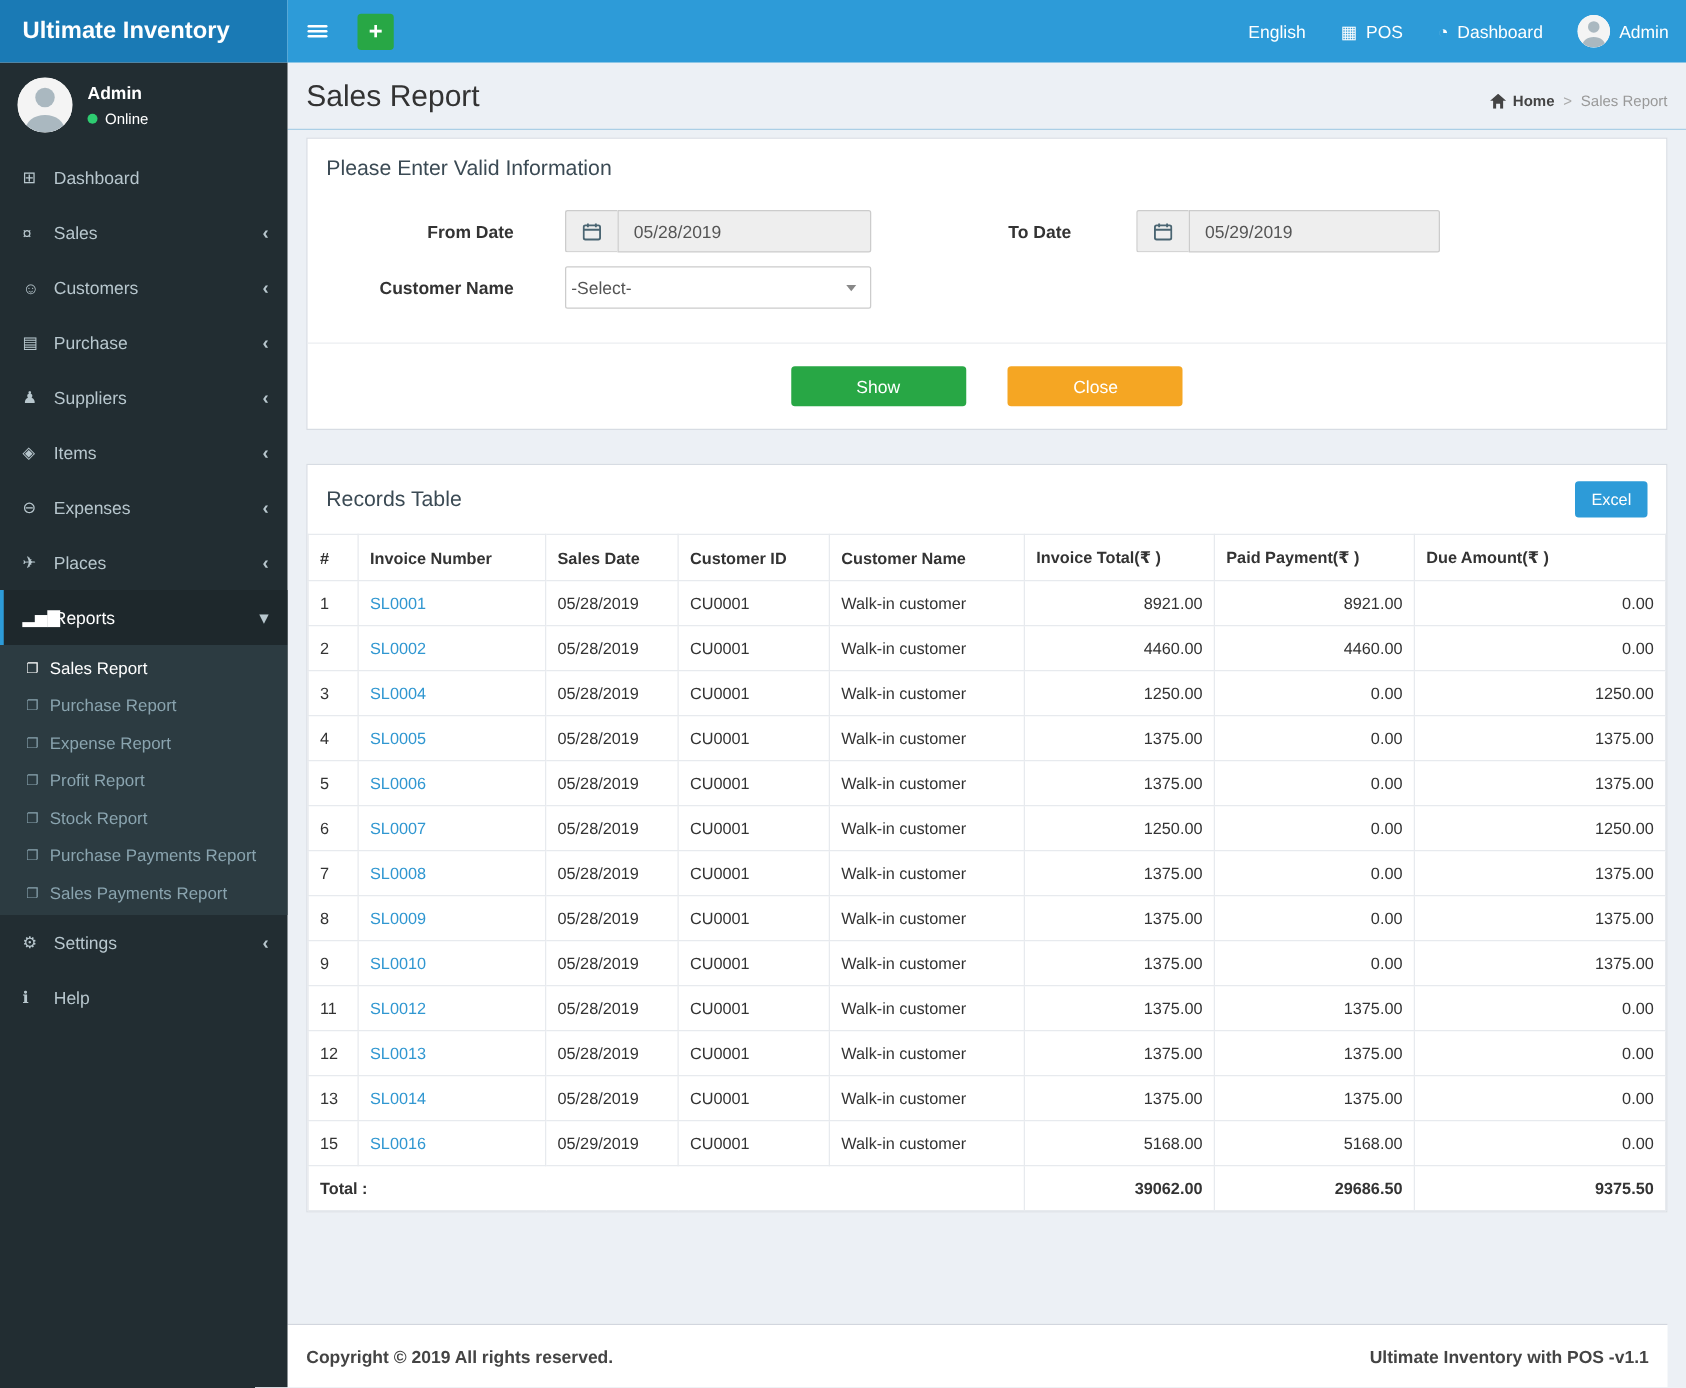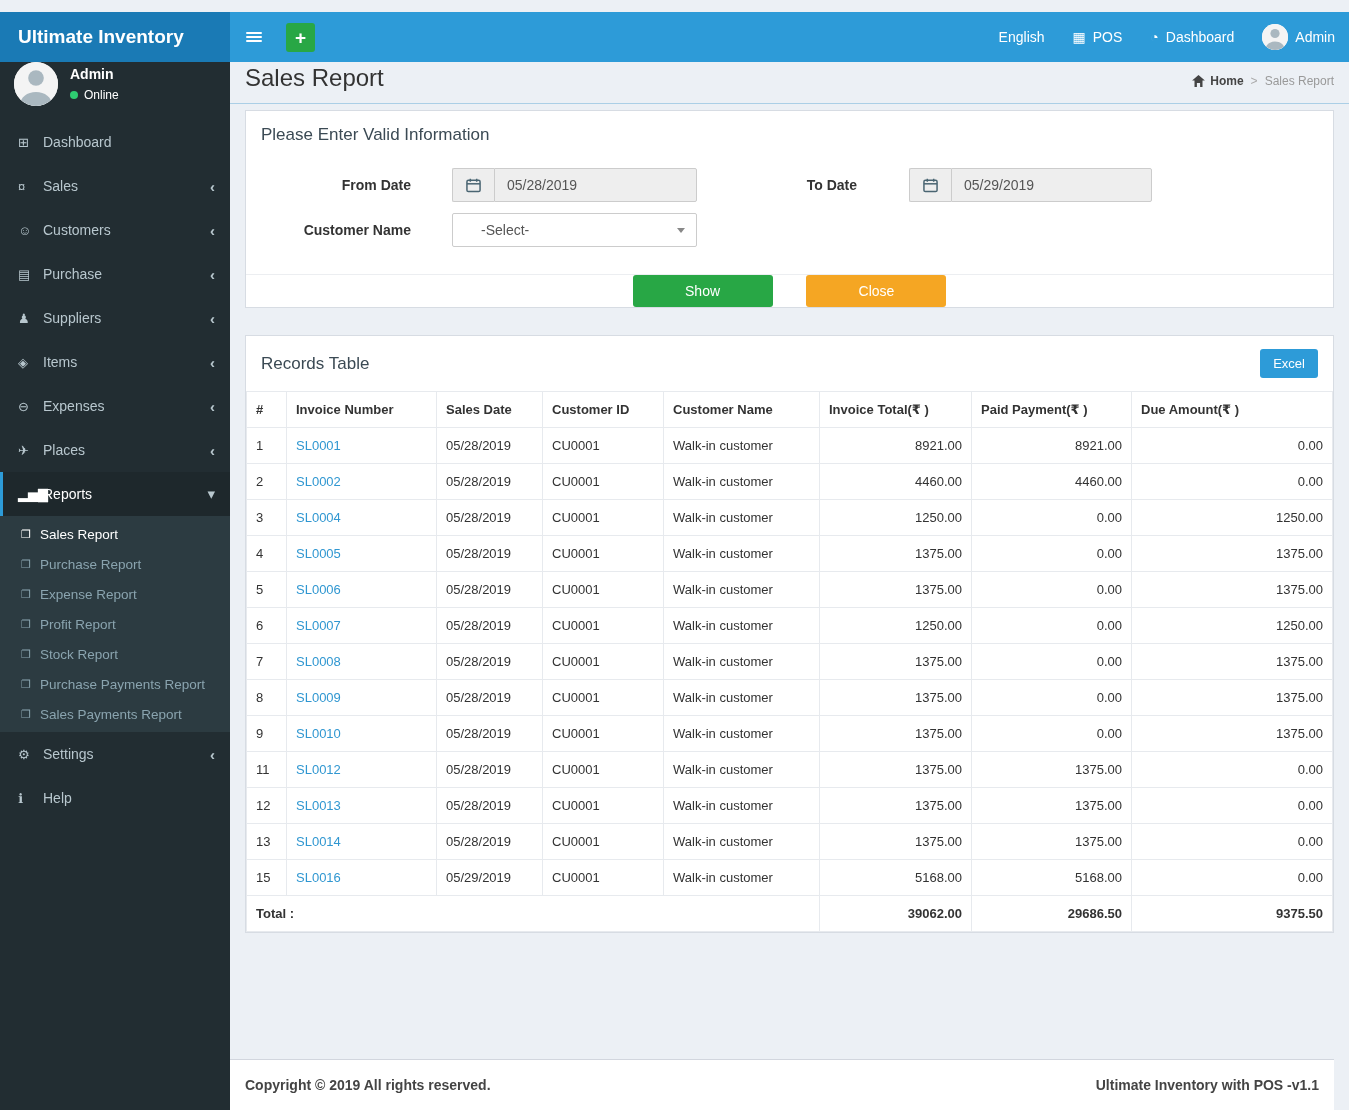--- a/index.html
+++ b/index.html
@@ -2,21 +2,21 @@
 <html><head>
 <meta charset="utf-8">
 <title>Sales Report</title>
 <style>
   *{box-sizing:border-box;margin:0;padding:0}
   html,body{background:#ecf0f5}
   body{font-family:"Liberation Sans","DejaVu Sans",sans-serif;font-size:14px;color:#333}
   .app{position:relative;width:1349px;height:1110px;background:#ecf0f5;overflow:hidden}
 
   
-  .topbar{position:absolute;top:12px;left:0;width:100%;height:50px;display:flex;z-index:5}
+  .topbar{position:absolute;top:0;left:0;width:100%;height:50px;display:flex;z-index:5}
   .brand{width:230px;height:50px;background:#1a7ab5;color:#fff;font-size:19px;font-weight:700;
          line-height:50px;padding-left:18px;cursor:pointer;flex-shrink:0}
   .navbar{flex:1;background:#2d9bd8;display:flex;align-items:center;color:#fff}
   .hamburger{padding:0 16px;cursor:pointer;display:flex;align-items:center;height:50px}
   .hb i{display:block;width:16px;height:2px;background:#fff;margin:2px 0;border-radius:1px}
   .add-btn{width:29px;height:29px;background:#28a745;border:none;border-radius:3px;color:#fff;
            font-size:19px;font-weight:700;display:flex;align-items:center;justify-content:center;
            margin-left:8px;cursor:pointer;line-height:1}
   .nav-right{margin-left:auto;display:flex;align-items:center;height:50px}
   .nav-link{padding:12px 14px;height:42px;display:flex;align-items:center;gap:7px;font-size:14px;cursor:pointer}
@@ -60,25 +60,25 @@
   .form-row{display:flex;align-items:center;margin:11px 0}
   .flabel{width:150px;text-align:right;font-weight:700;font-size:14px;color:#333;margin-right:41px}
   .flabel2{width:160px;margin-right:52px}
   .input-group{display:flex;width:245px;height:34px}
   .input-group.g2{width:243px}
   .ig-addon{width:42px;background:#eee;border:1px solid #ccc;border-right:none;display:flex;
             align-items:center;justify-content:center;border-radius:2px 0 0 2px}
   .ig-input{flex:1;background:#eee;border:1px solid #ccc;padding:6px 12px;font-size:14px;color:#555;
             min-width:0;font-family:inherit;border-radius:0 2px 2px 0}
   .select{width:245px;height:34px;background:#fff;border:1px solid #ccc;border-radius:2px;display:flex;
-          align-items:center;padding:0 28px;color:#555;position:relative;cursor:pointer;font-size:14px}
+          align-items:center;padding:0 4px;color:#555;position:relative;cursor:pointer;font-size:14px}
   .caret{position:absolute;right:11px;width:0;height:0;border-left:4px solid transparent;
          border-right:4px solid transparent;border-top:5px solid #888}
   .box-footer{border-top:1px solid #ecEEf1;border-top:1px solid #ecee f1;border-top:1px solid #eceef1;
-              padding:0;text-align:center}
+              padding:18px;text-align:center}
   .btn{display:inline-block;border:none;border-radius:3px;color:#fff;font-size:14px;padding:8px 0;
        width:140px;cursor:pointer;font-family:inherit}
   .btn-show{background:#28a745;margin-right:30px}
   .btn-close{background:#f5a623}
 
   
   .records-header{padding:13px 15px;display:flex;align-items:center;justify-content:space-between}
   .records-title{font-size:17px;color:#3b4a54}
   .btn-excel{background:#2d9bd8;color:#fff;border:none;border-radius:3px;padding:7px 13px;
              font-size:13px;cursor:pointer;font-family:inherit}

